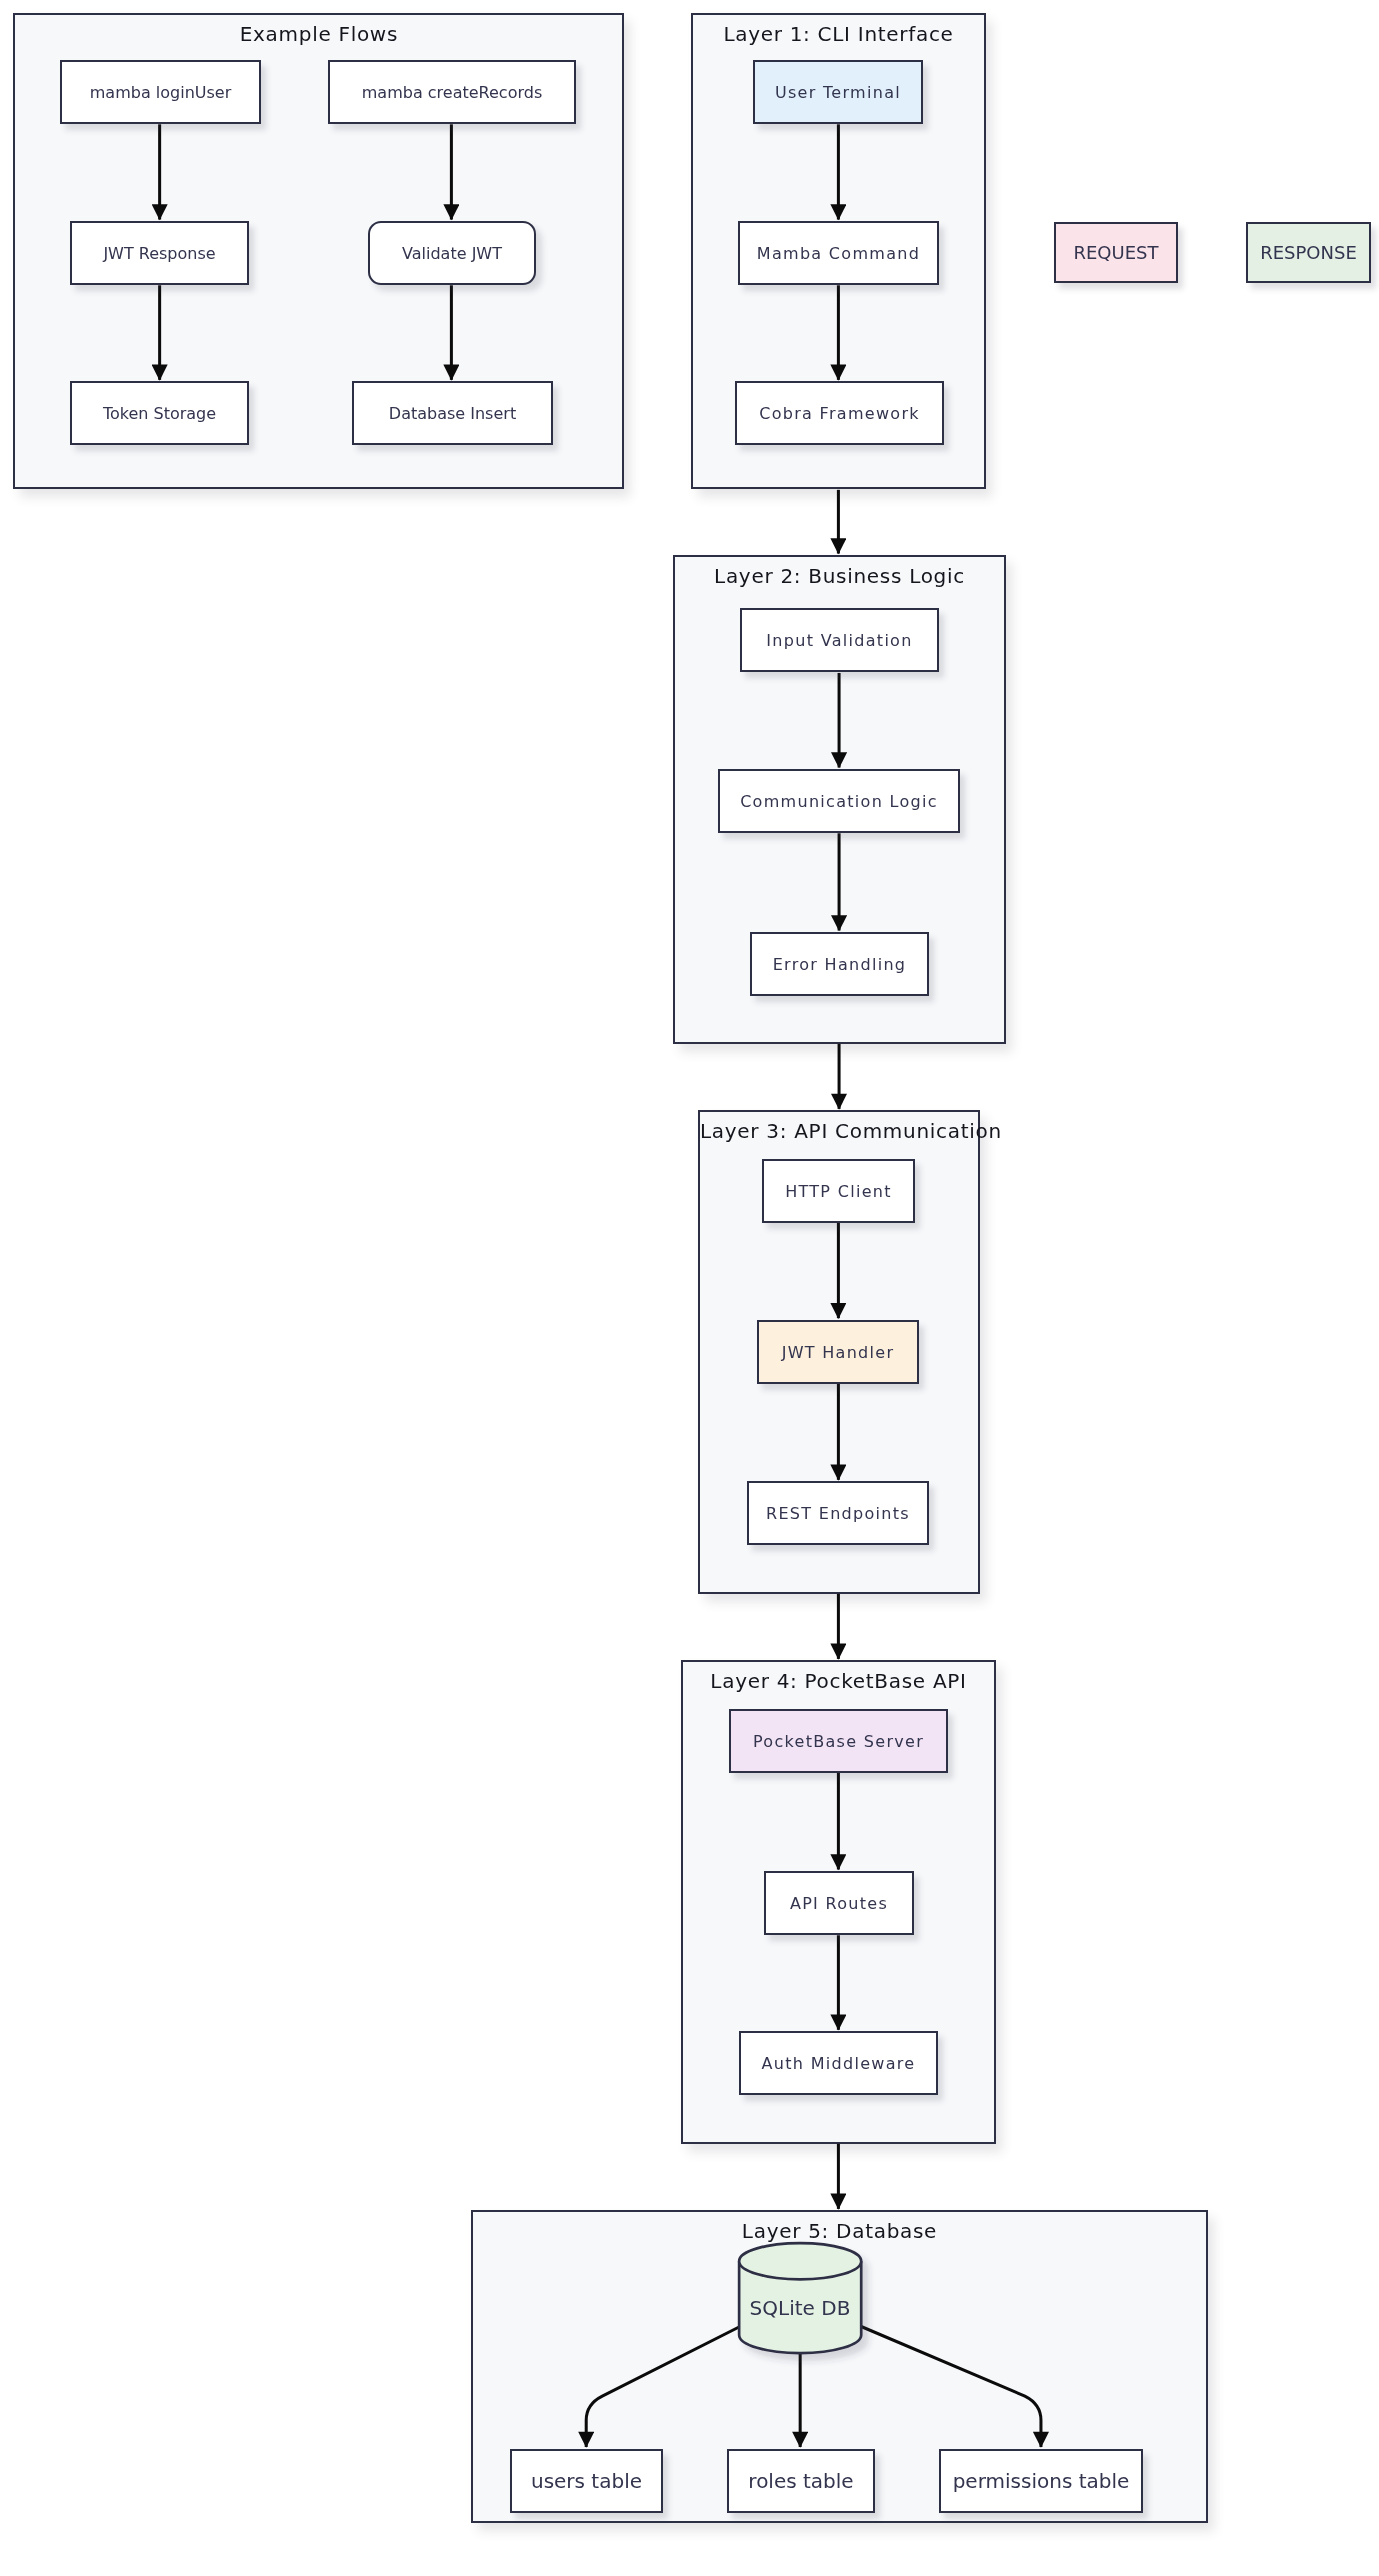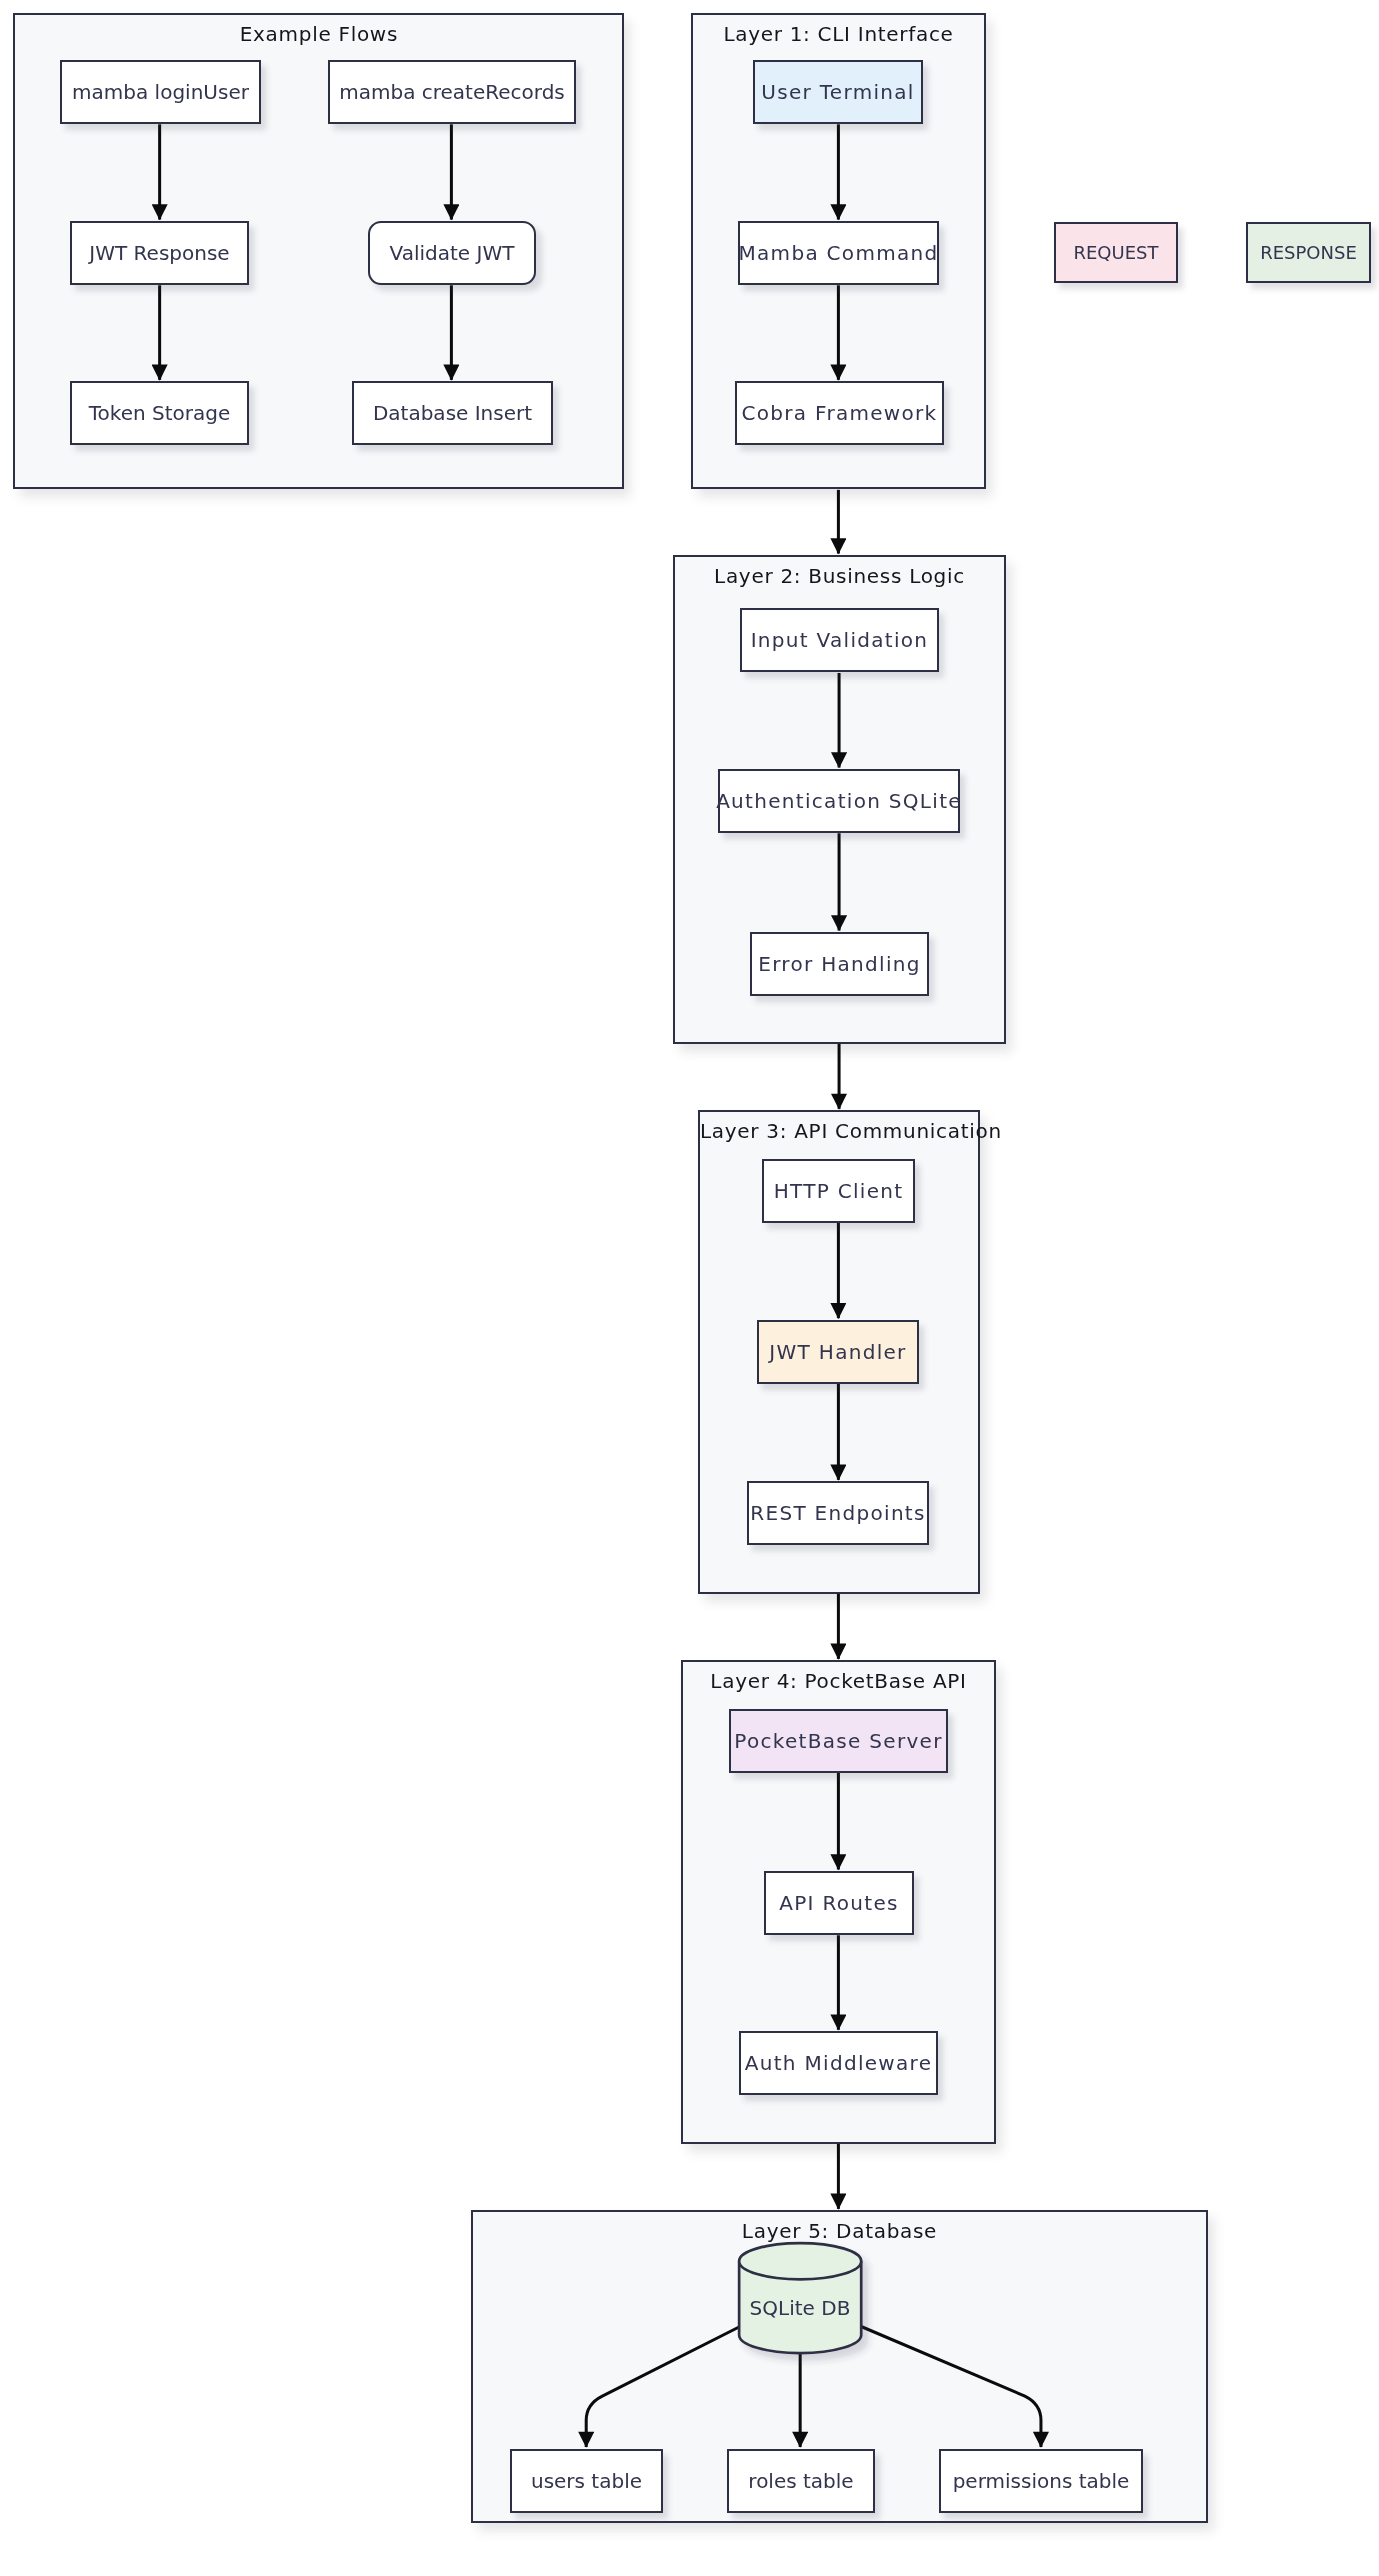--- a/index.html
+++ b/index.html
@@ -17,21 +17,21 @@
     position:absolute;border:2.7px solid var(--border);background:var(--cluster-bg);
     box-shadow:6.7px 8px 10.7px rgba(60,60,80,.13);box-sizing:border-box;z-index:1;
   }
   .cluster-title{
     position:absolute;top:6.7px;left:0;right:0;text-align:center;
     font-size:20px;letter-spacing:0.7px;color:var(--title-text);z-index:2;white-space:nowrap;
   }
   .node{
     position:absolute;display:flex;align-items:center;justify-content:center;
     border:2.7px solid var(--border);background:#ffffff;color:var(--node-text);
-    font-size:20px;box-shadow:5.4px 6px 6px rgba(60,60,80,.16);box-sizing:border-box;
+    font-size:16px;box-shadow:5.4px 6px 6px rgba(60,60,80,.16);box-sizing:border-box;
     z-index:3;white-space:nowrap;
   }
   .spaced{letter-spacing:1.3px;}
   .l5label{font-size:20px;}
   .legend-box{
     position:absolute;display:flex;align-items:center;justify-content:center;
     border:2.7px solid var(--border);color:var(--node-text);font-size:18px;
     box-shadow:5.4px 6px 6px rgba(60,60,80,.16);box-sizing:border-box;z-index:3;white-space:nowrap;
   }
   .cyl-label{
@@ -134,21 +134,21 @@
   <span>Mamba Command</span>
 </div>
 <div class="node spaced" style="left:735px;top:381px;width:209px;height:64px;">
   <span>Cobra Framework</span>
 </div>
 
 <div class="node spaced" style="left:740px;top:608px;width:199px;height:64px;">
   <span>Input Validation</span>
 </div>
 <div class="node spaced" style="left:718px;top:769px;width:242px;height:64px;">
-  <span>Authentication SQLite</span>
+  <span>Communication Logic</span>
 </div>
 <div class="node spaced" style="left:750px;top:932px;width:179px;height:64px;">
   <span>Error Handling</span>
 </div>
 
 <div class="node spaced" style="left:762px;top:1159px;width:153px;height:64px;">
   <span>HTTP Client</span>
 </div>
 <div class="node spaced" style="left: 757px; top: 1320px; width: 162px; height: 64px; background: rgb(253, 240, 221);">
   <span>JWT Handler</span>

